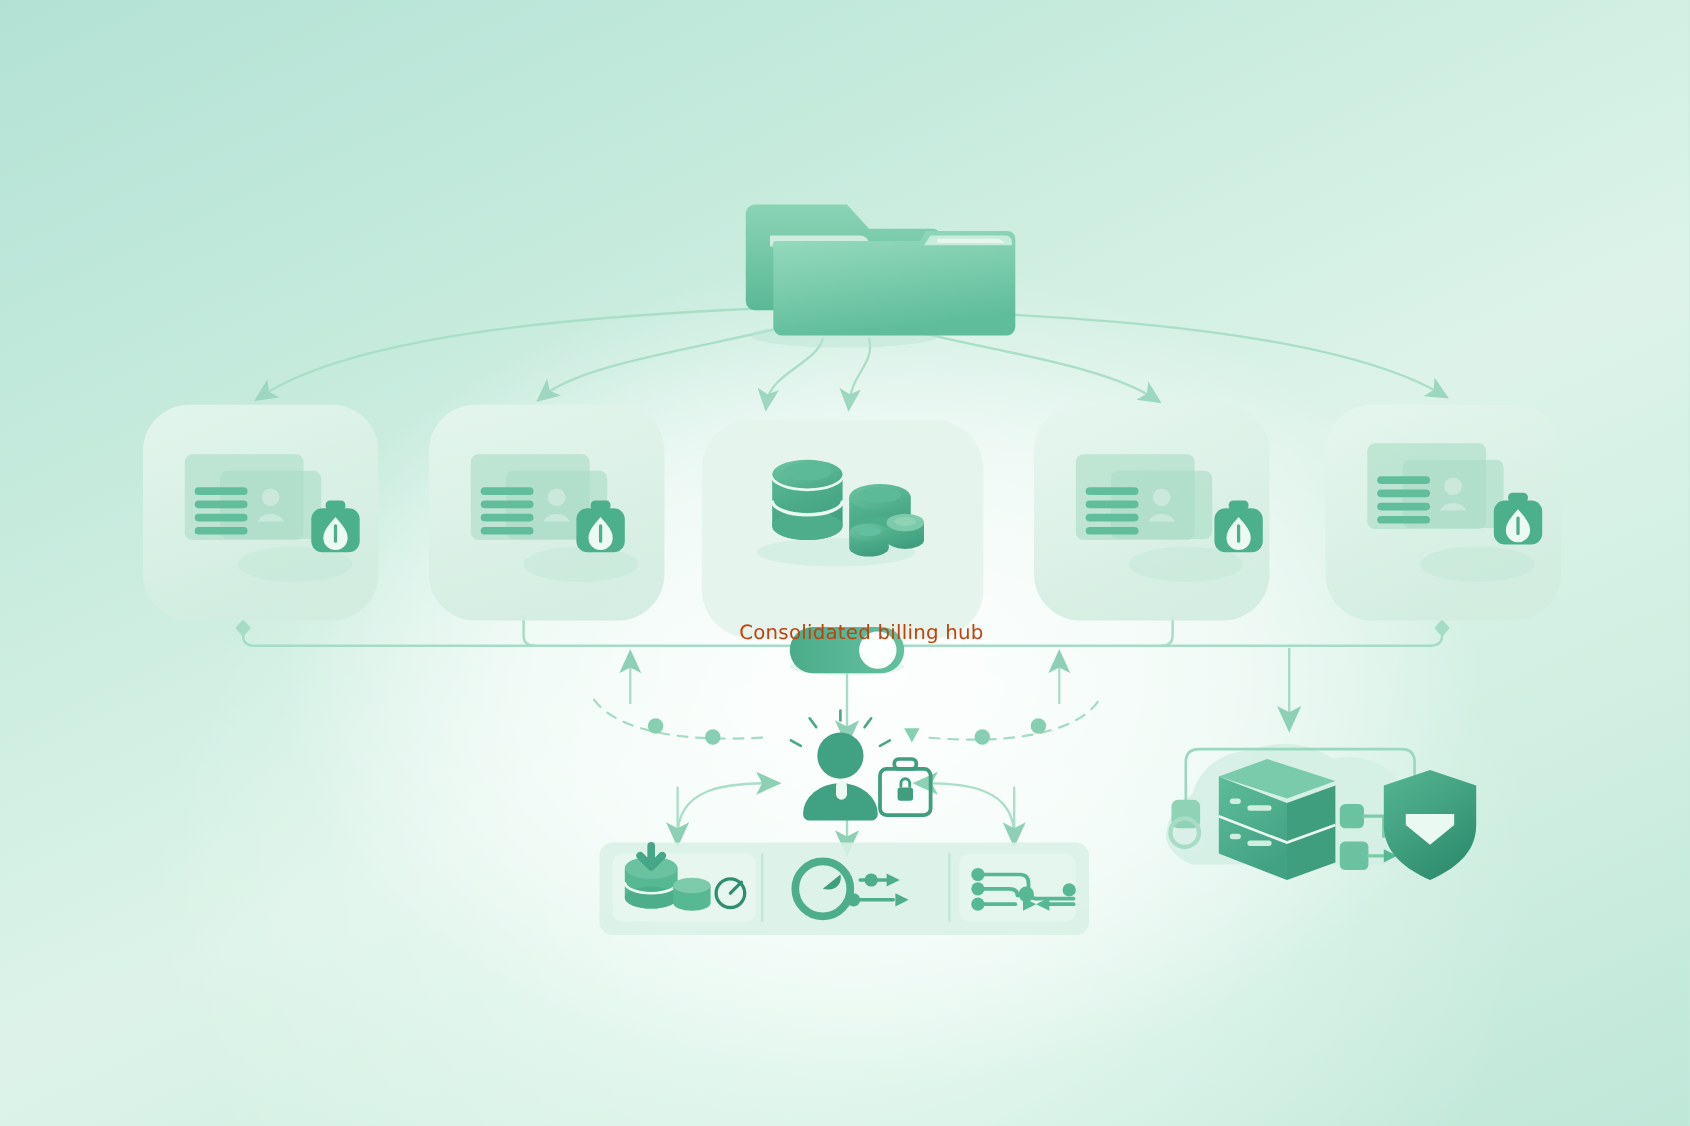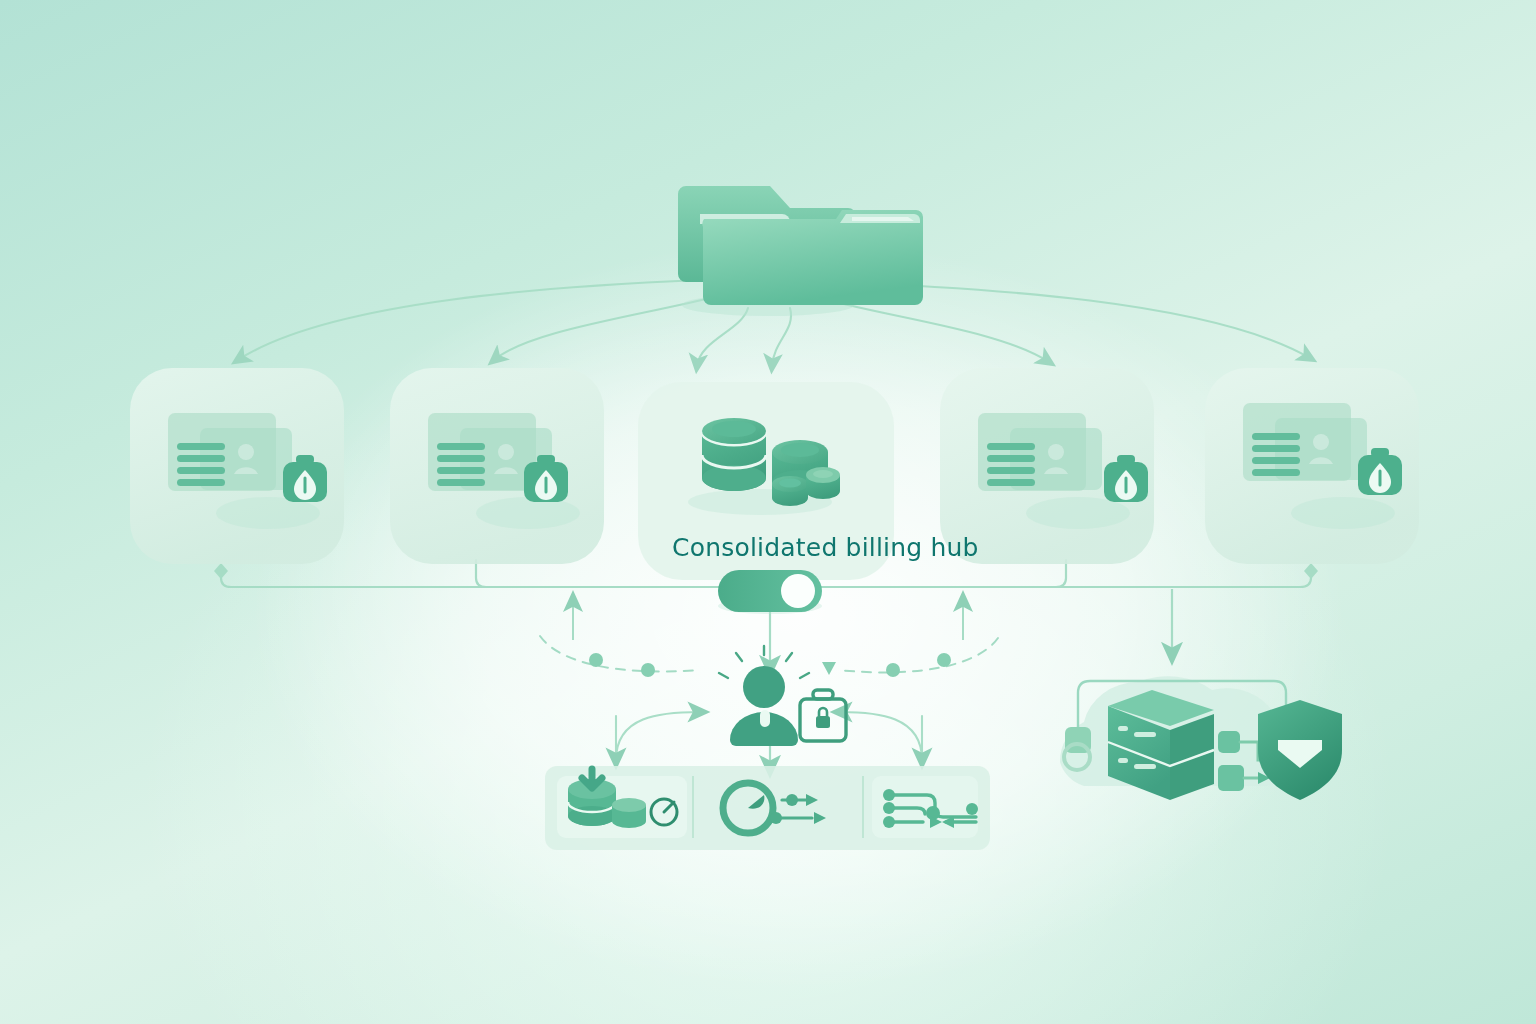--- a/index.html
+++ b/index.html
@@ -10,22 +10,22 @@
   }
   #stage{position:relative;width:1536px;height:1024px;overflow:hidden;}
   #bg{position:absolute;inset:0;
     background:
       radial-gradient(ellipse 760px 520px at 52% 60%, rgba(255,255,255,.92) 0%, rgba(255,255,255,.55) 42%, rgba(255,255,255,0) 72%),
       radial-gradient(ellipse 900px 700px at 50% 78%, rgba(245,255,250,.75) 0%, rgba(245,255,250,0) 70%),
       linear-gradient(155deg,#b3e2d5 0%,#c6ebdd 28%,#ddf3e9 55%,#cfeee1 78%,#bfe7d8 100%);
   }
   svg.layer{position:absolute;inset:0;width:1536px;height:1024px;}
   .lbl{
-    position:absolute;color:#0f766e;font-size:25px;letter-spacing:.2px;
-    white-space:nowrap;font-family:"DejaVu Sans",sans-serif;
+    position:absolute;color:#c2410c;font-size:18px;letter-spacing:.2px;
+    white-space:nowrap;font-family:"DejaVu Sans",sans-serif;margin-top:32px;
   }
 </style>
 </head>
 <body>
 
 <div id="stage">
   <div id="bg"></div>
 
   <svg class="layer" viewBox="0 0 1536 1024">
     <defs>

